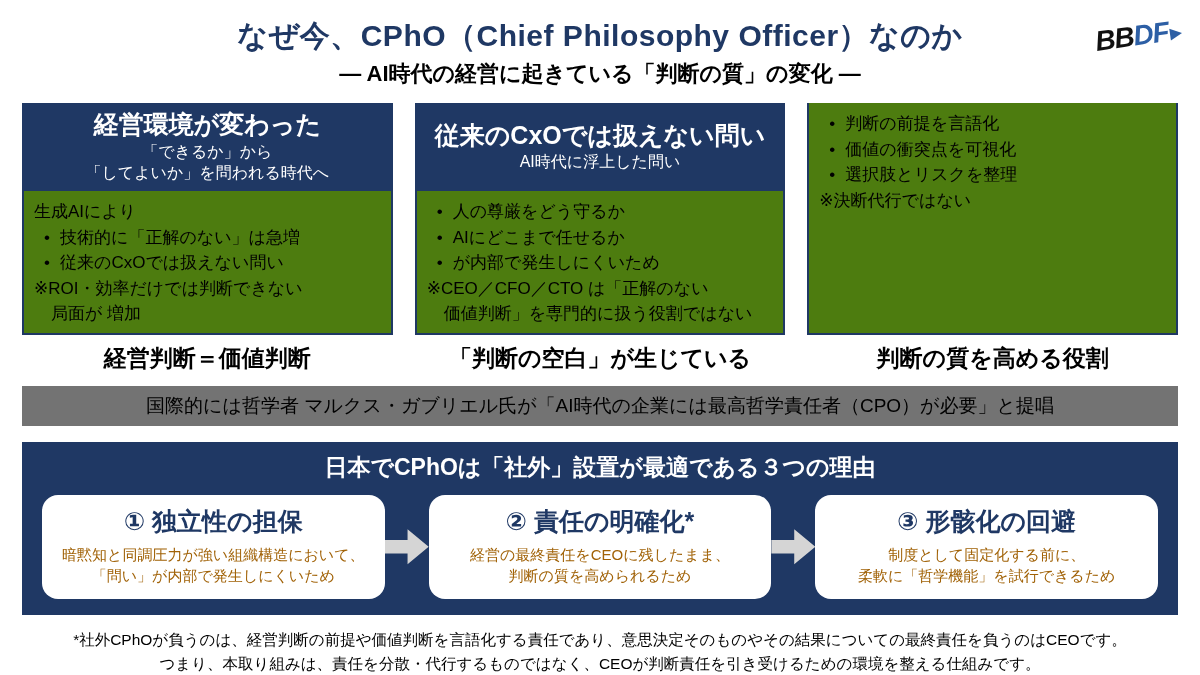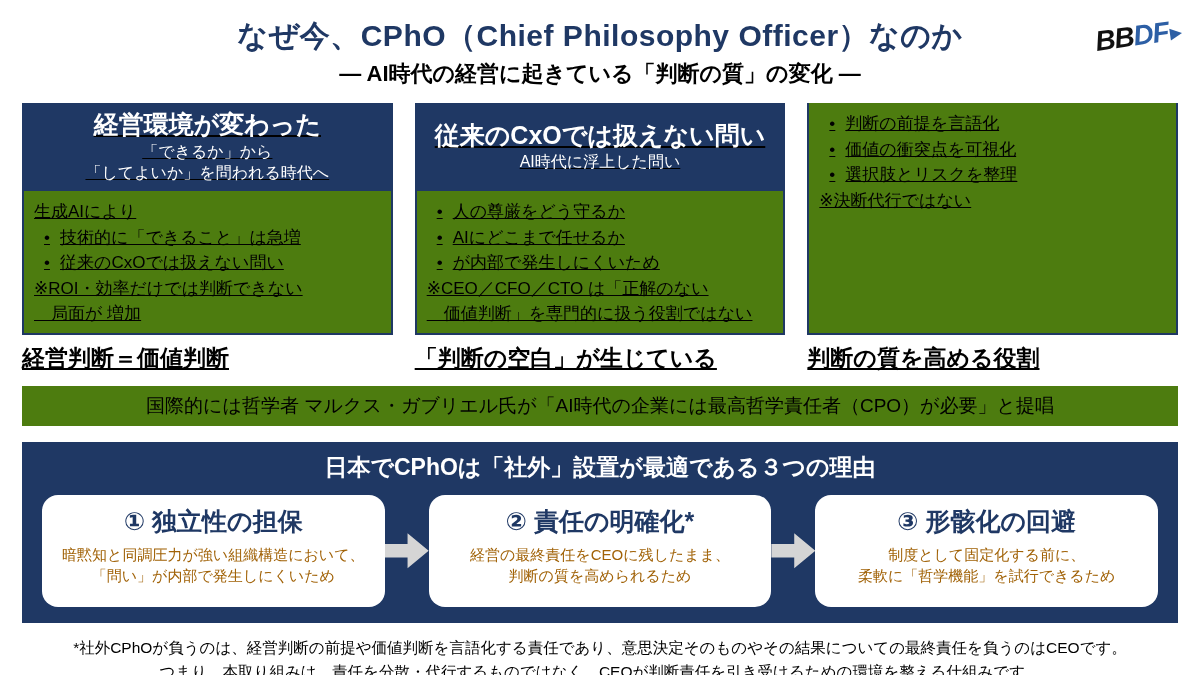--- a/index.html
+++ b/index.html
@@ -9,41 +9,41 @@
   
   .logo{position:absolute;top:22px;right:18px;transform:rotate(-8deg);font-style:italic;font-weight:900;letter-spacing:-1px;line-height:1;}
   .logo-bb{font-size:28px;color:#111;}
   .logo-df{font-size:28px;color:#2d5fa5;}
   .logo-arrow{display:inline-block;width:0;height:0;border-left:12px solid #2d5fa5;border-top:6px solid transparent;border-bottom:6px solid transparent;margin-left:1px;}
 
   .title{margin:4px 0 2px;text-align:center;font-size:30px;font-weight:800;color:#1f3864;letter-spacing:0.5px;}
   .subtitle{text-align:center;font-size:22px;font-weight:700;color:#000;margin-bottom:14px;}
 
   
-  .cols{display:flex;gap:22px;text-decoration:underline;}
+  .cols{display:flex;gap:22px;}
   .col{flex:1;display:flex;flex-direction:column;}
   .col-header{background:#1f3864;color:#fff;text-align:center;height:88px;display:flex;flex-direction:column;justify-content:center;padding:2px 6px;box-sizing:border-box;}
   .col-title{font-size:25px;font-weight:800;line-height:1.15;}
   .col-sub{font-size:16px;line-height:1.3;white-space:pre-line;margin-top:3px;}
   .col-body{border:2px solid #1f3864;border-top:none;background:#4d7c0f;padding:8px 10px 6px;min-height:120px;box-sizing:border-box;font-size:17px;line-height:1.5;flex:1;}
   .lead{white-space:pre-line;}
   .bullet{display:flex;}
   .b-dot{width:26px;text-align:center;flex:0 0 26px;}
   .b-dot::before{content:"\2022";}
   .note{white-space:pre-line;}
-  .col-summary{text-align:left;font-size:23px;font-weight:800;color:#000;margin-top:8px;}
+  .col-summary{text-align:center;font-size:23px;font-weight:800;color:#000;margin-top:8px;}
 
   
-  .banner{margin-top:12px;background:#4d7c0f;text-align:center;font-size:19px;padding:7px 4px;color:#000;}
+  .banner{margin-top:12px;background:#737373;text-align:center;font-size:19px;padding:7px 4px;color:#000;}
 
   
   .bottom{margin-top:16px;background:#1f3864;padding:10px 20px 16px;box-sizing:border-box;}
   .bottom-title{color:#fff;text-align:center;font-size:23px;font-weight:800;margin-bottom:12px;}
   .reasons{display:flex;align-items:center;}
-  .reason{flex:1;background:#fff;border-radius:16px;text-align:center;padding:8px 12px 20px;min-height:78px;}
+  .reason{flex:1;background:#fff;border-radius:16px;text-align:center;padding:8px 12px 12px;min-height:78px;}
   .reason-title{color:#1f3864;font-size:25px;font-weight:800;margin:2px 0 6px;}
   .reason-desc{font-size:15px;line-height:1.45;white-space:pre-line;color:#a16207;}
   .flow-arrow{flex:0 0 44px;height:38px;margin:0 0px;background:#d5d5d5;clip-path:polygon(0 32%,52% 32%,52% 4%,100% 50%,52% 96%,52% 68%,0 68%);}
 
   
   .footnote{margin-top:13px;text-align:center;font-size:15.5px;line-height:1.55;white-space:pre-line;color:#000;}
 </style>
 </head>
 <body>
 
@@ -61,21 +61,21 @@
     <div class="col">
       <div class="col-header">
         <div class="col-title">経営環境が変わった</div>
         <div class="col-sub">「できるか」から
 「してよいか」を問われる時代へ</div>
       </div>
       <div class="col-body">
         <div class="lead">生成AIにより</div>
         <div class="bullet">
             <span class="b-dot"></span>
-            <span class="b-text">技術的に「できること」は急増</span>
+            <span class="b-text">技術的に「正解のない」は急増</span>
           </div>
         <div class="bullet">
             <span class="b-dot"></span>
             <span class="b-text">従来のCxOでは扱えない問い</span>
           </div>
         <div class="note">※ROI・効率だけでは判断できない
 　局面が 増加</div>
       </div>
       <div class="col-summary">経営判断＝価値判断</div>
     </div>

